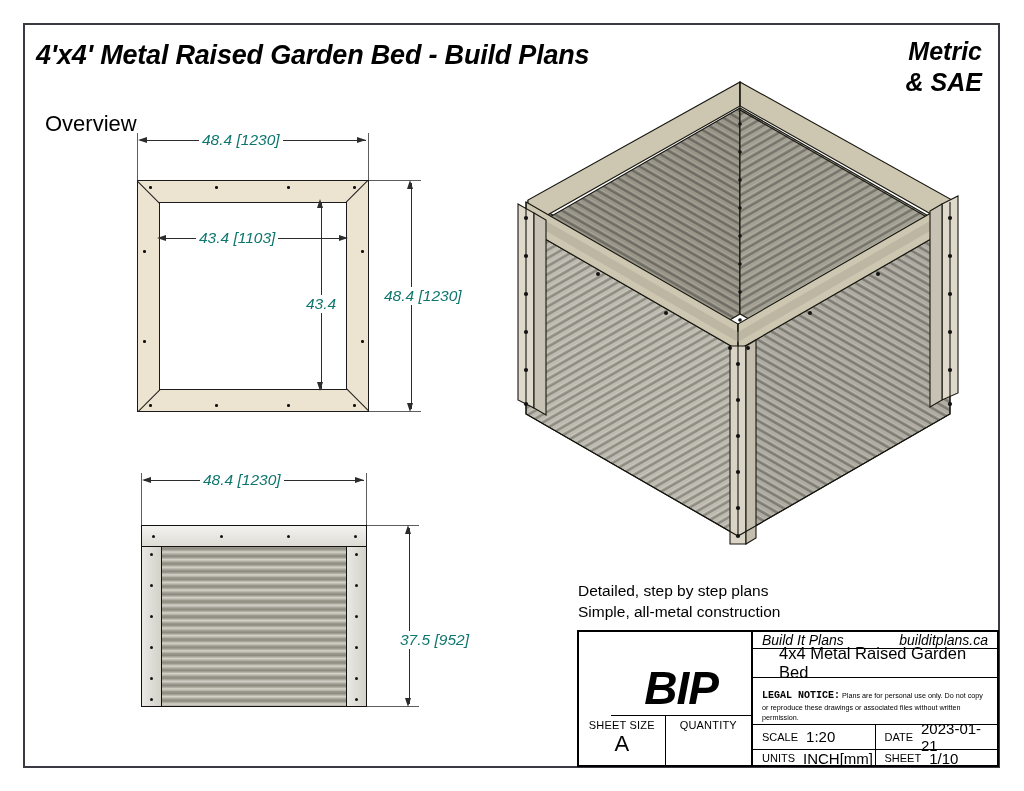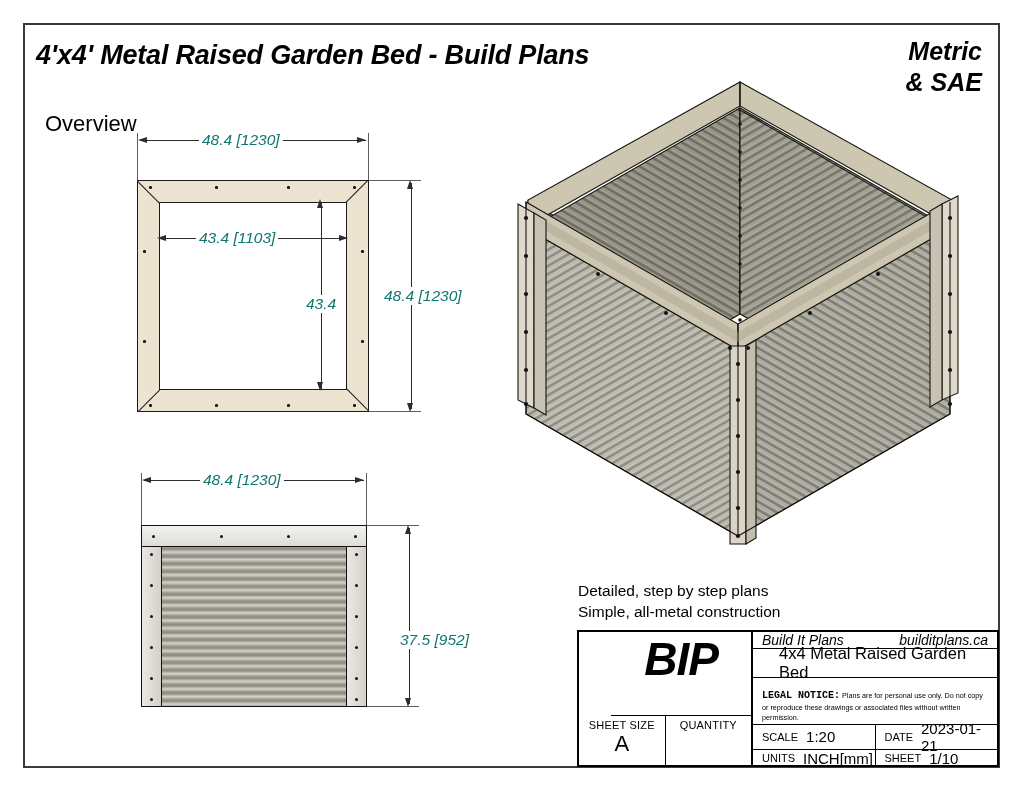--- a/index.html
+++ b/index.html
@@ -62,21 +62,21 @@
   #iso-svg{position:absolute;left:0;top:0;}
 
   
   #pitch{position:absolute;left:578px;top:580px;font-size:15.5px;line-height:1.38;}
 
   
   #title-block{position:absolute;left:577px;top:630px;width:422px;height:137px;
     border:2px solid #000;box-sizing:border-box;display:flex;font-size:12px;
     background:#fff;}
   #tb-left{width:172px;display:flex;flex-direction:column;border-right:2px solid #000;}
-  #tb-logo{flex:1;display:flex;align-items:flex-start;justify-content:center;
+  #tb-logo{flex:1;display:flex;align-items:flex-end;justify-content:center;
     border-bottom:1.6px solid #000;margin-left:32px;}
   #tb-logo span{font-size:46px;font-weight:bold;font-style:italic;letter-spacing:-1px;}
   #tb-sizerow{height:49px;display:flex;}
   .tb-cell{display:flex;flex-direction:column;align-items:center;
     justify-content:flex-start;padding-top:3px;}
   #tb-sheetsize{width:86px;border-right:1.4px solid #000;}
   #tb-quantity{width:86px;}
   .tb-hdr{font-size:11px;letter-spacing:0.2px;}
   .tb-val-big{font-size:22px;line-height:1.05;margin-top:1px;}
   #tb-right{flex:1;display:flex;flex-direction:column;}

